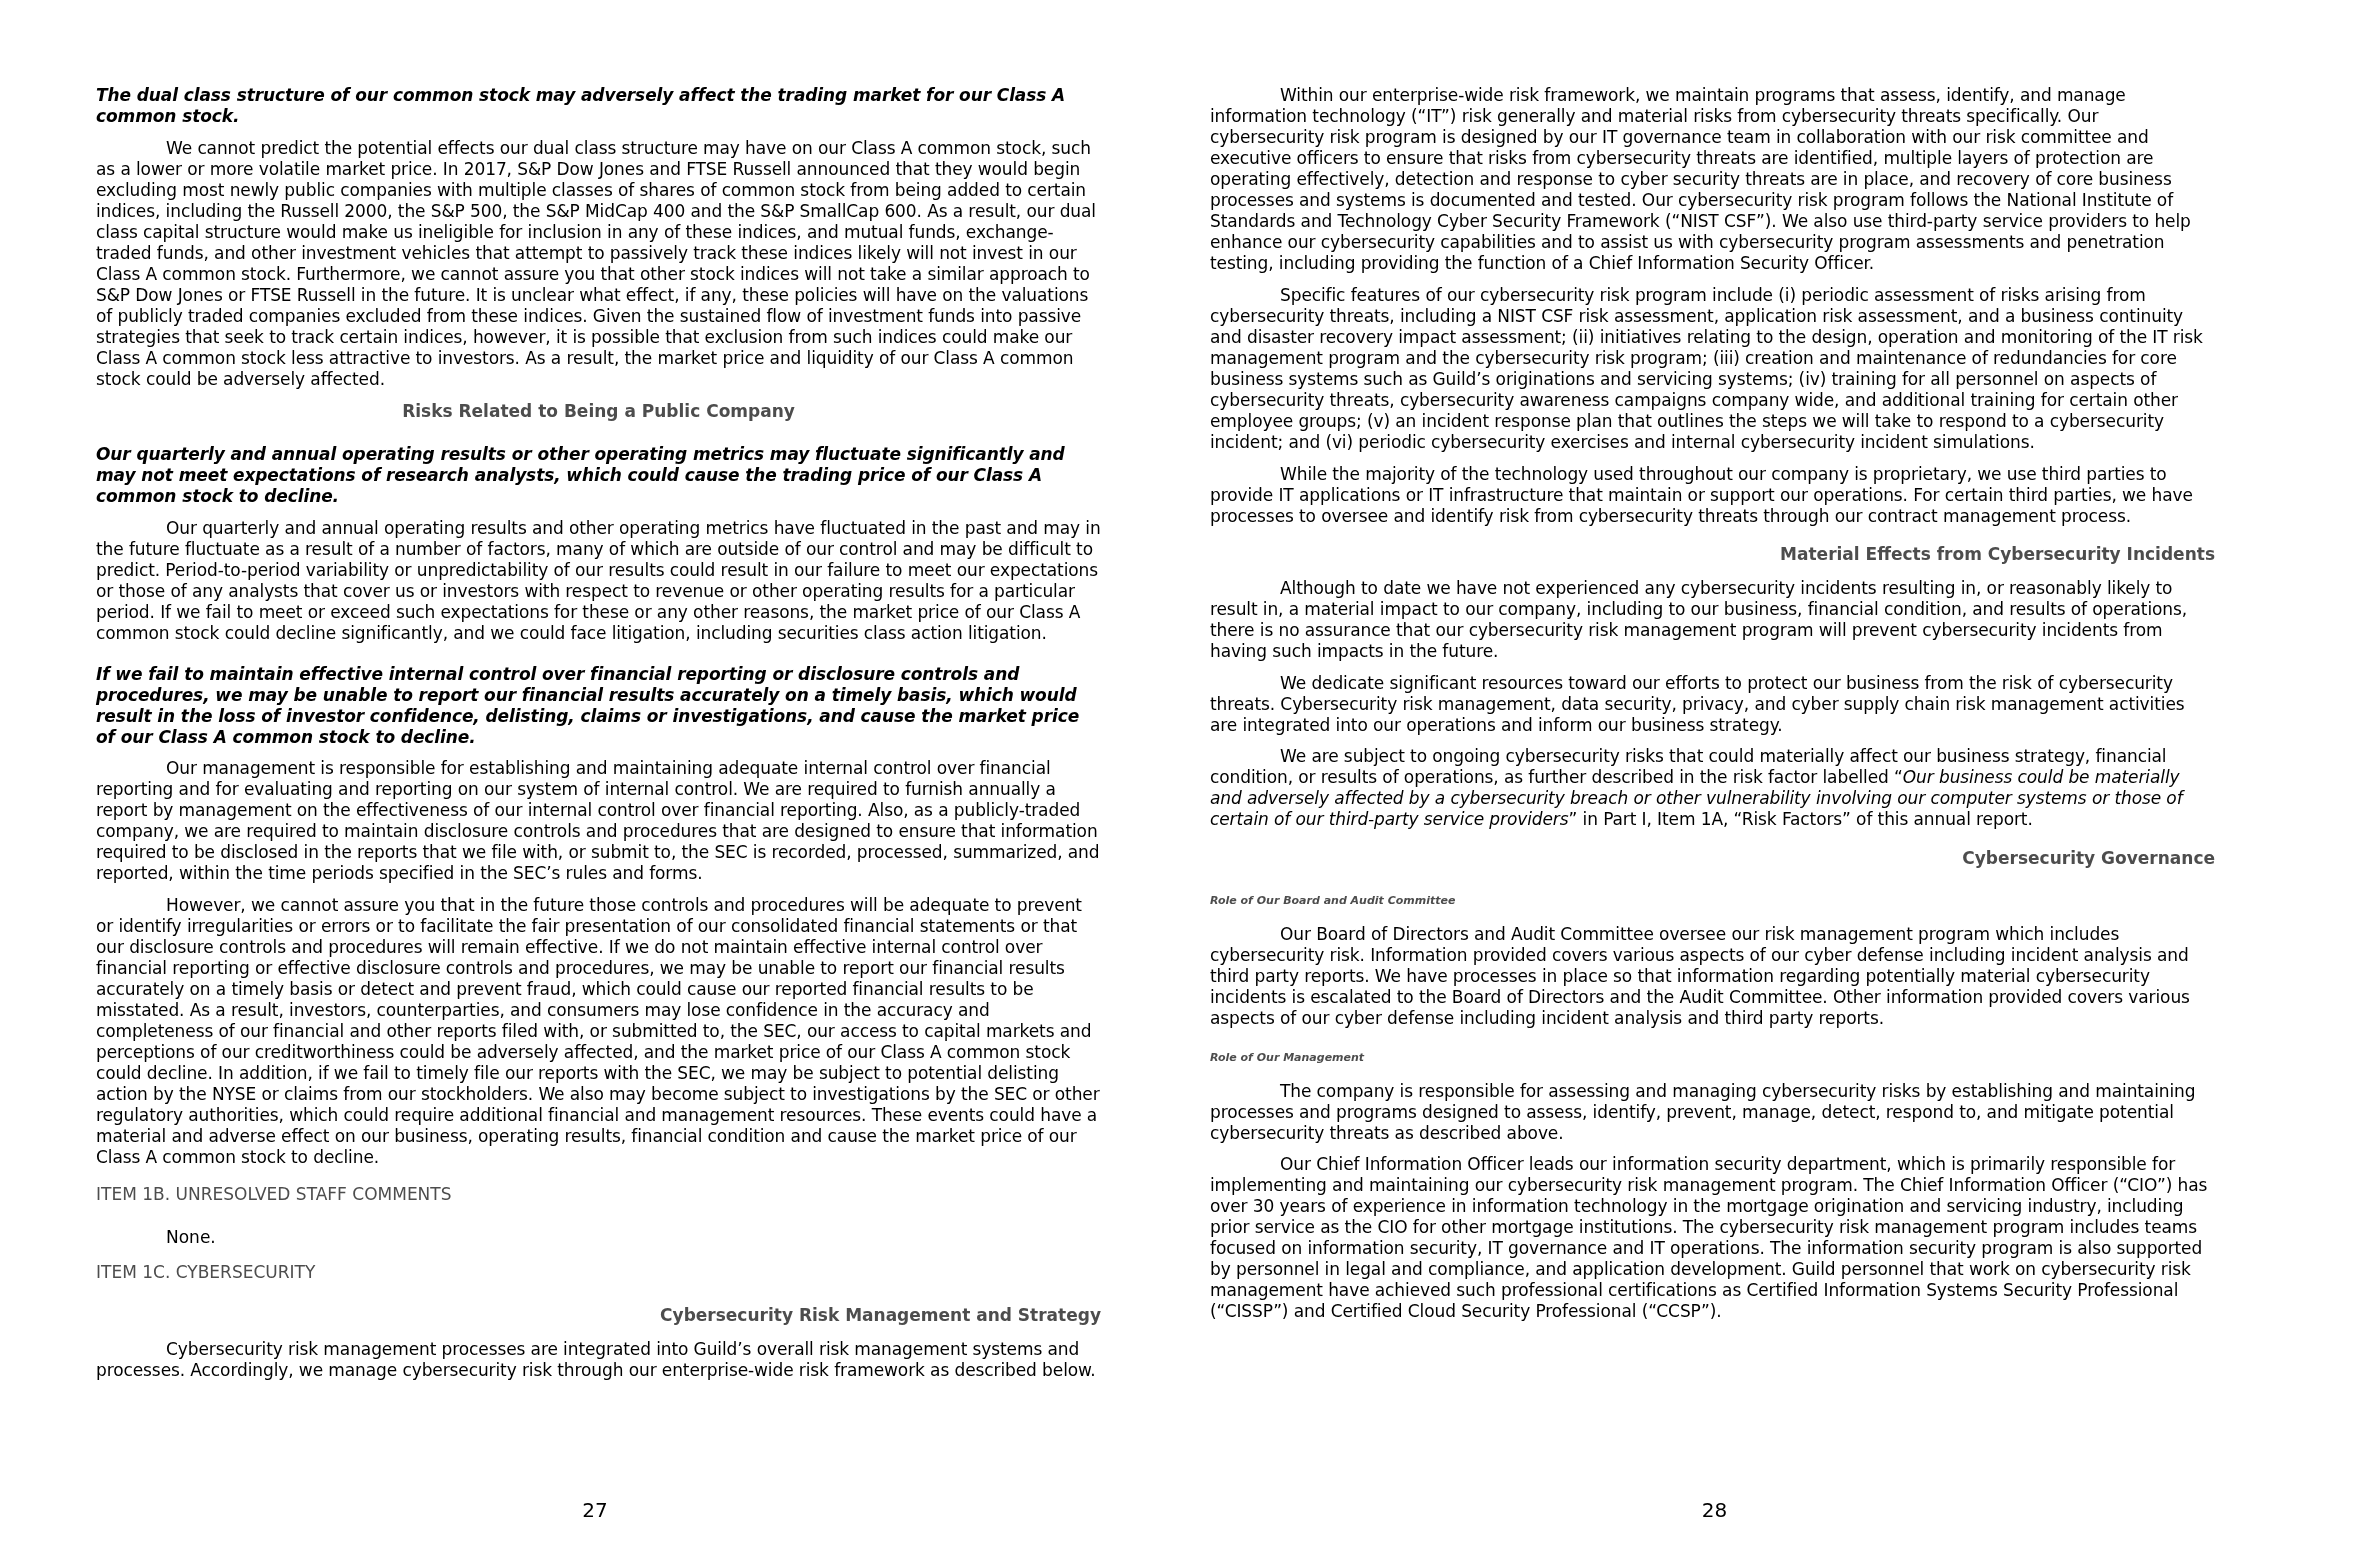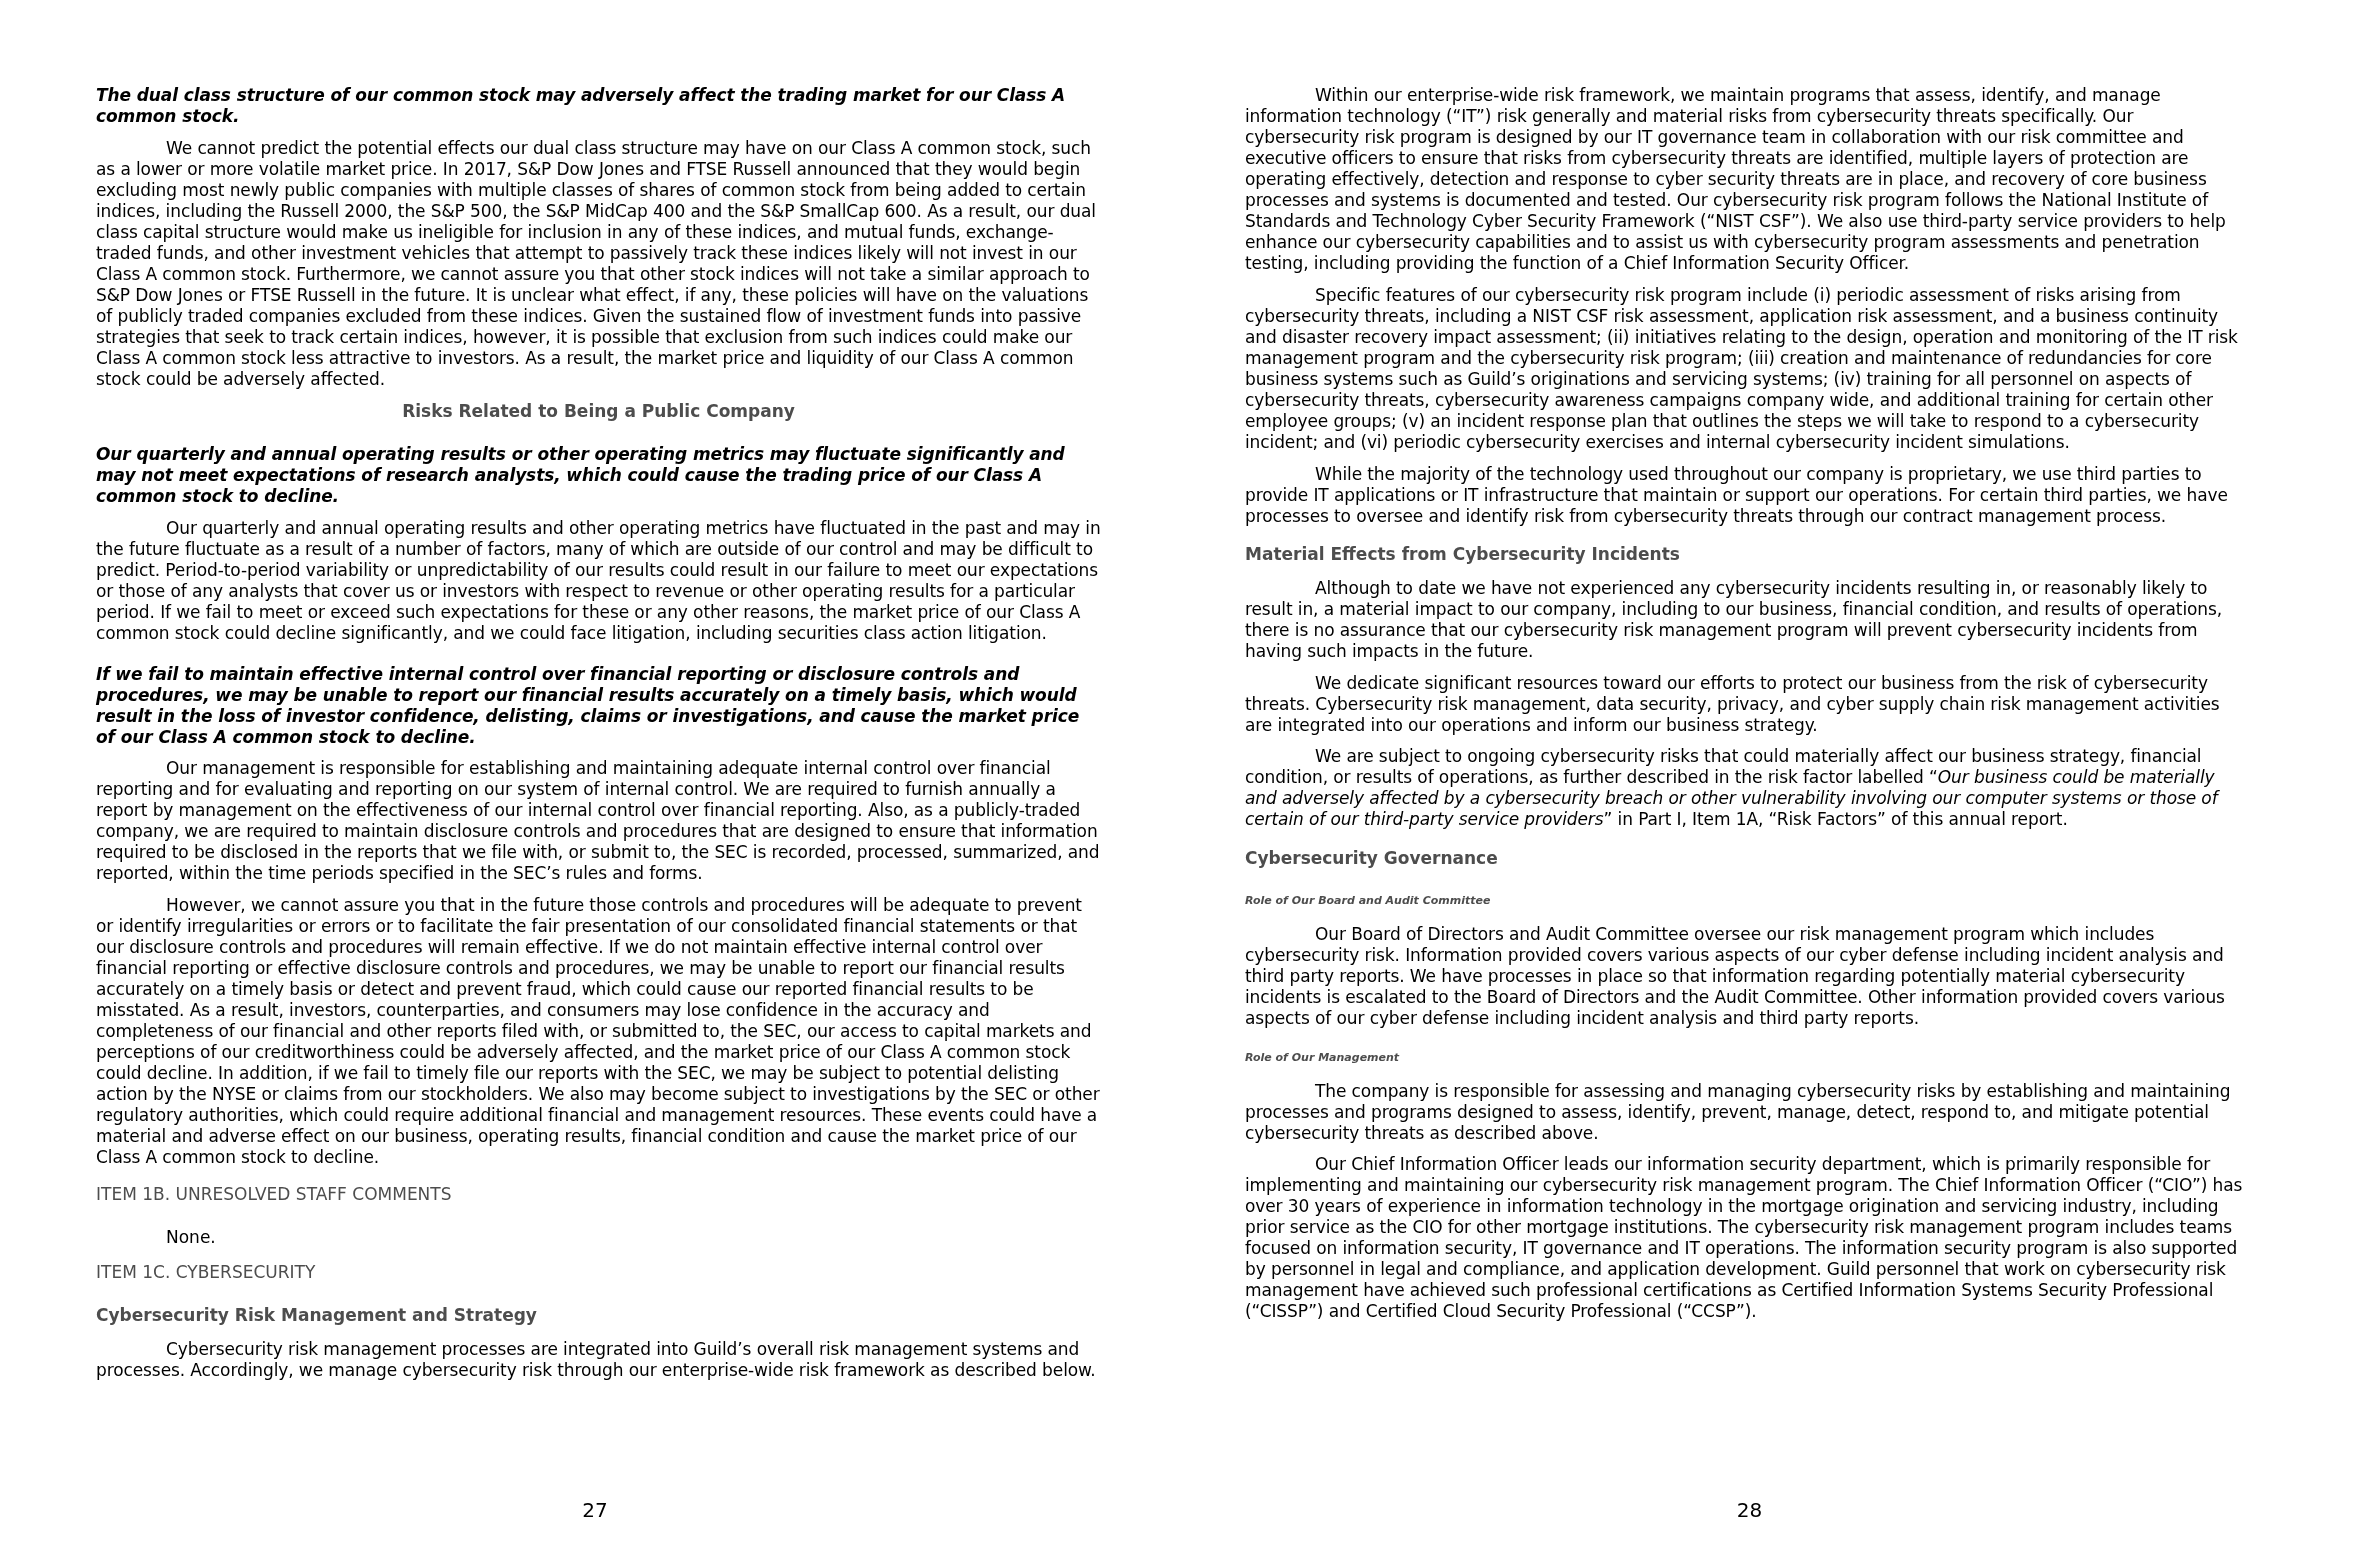--- a/index.html
+++ b/index.html
@@ -1,29 +1,29 @@
 <!DOCTYPE html>
 <html style="font-size:11.5px"><head>
 <meta charset="utf-8">
 <style>
   html, body { margin: 0; padding: 0; background: #ffffff; }
   body { width: 2377px; height: 1549px; position: relative; overflow: hidden;
          font-family: "DejaVu Sans", sans-serif; color: #000; }
   .page { position: absolute; top: 0; height: 1173px; }
   .page.left { left: 96px; width: 1005px; }
-  .page.right { left: 1245px; width: 1005px; }
+  .page.right { left: 1210px; width: 1005px; }
   .col { position: absolute; left: 0; right: 0; }
   .left .col { top: 85px; }
   .right .col { top: 85px; }
   p, h2, h3, h4 { margin: 0; }
   .body { font-size: 17px; line-height: 21px; text-indent: 70px; margin-bottom: 10.8px; letter-spacing: -0.1px; }
   .risk { font-size: 17px; line-height: 21px; font-weight: bold; font-style: italic; margin-bottom: 10.8px; letter-spacing: -0.1px; }
   .center-h { font-size: 17px; line-height: 21px; font-weight: bold; color: #4d4d4d; text-align: center; margin: 11.5px 0 21.6px 0; }
   .item-h { font-size: 17px; line-height: 21px; font-weight: normal; color: #4d4d4d; margin: 14.4px 0 21.6px 0; }
-  .sub-h { font-size: 17px; line-height: 21px; font-weight: bold; color: #4d4d4d; margin: 17.3px 0 13px 0; }
+  .sub-h { font-size: 17px; line-height: 21px; font-weight: bold; color: #4d4d4d; margin: 17.3px 0 13px 0; text-align: right; }
   .role-h { font-size: 11px; line-height: 21px; font-weight: bold; font-style: italic; color: #4d4d4d; margin: 17.3px 0 13px 0; }
   .none { font-size: 17px; line-height: 21px; padding-left: 70px; margin-bottom: 10px; }
   .pagenum { position: absolute; top: 1500px; font-size: 20px; line-height: 21px; width: 86px; text-align: center; }
   .left .pagenum { left: 456px; }
   .right .pagenum { left: 937px; }
   .right .pagenum { left: 0; right: 0; width: auto; margin-left: 418px; margin-right: 0; width: 173px; }
   i.ital { font-style: italic; }
 </style>
 </head>
 <body>

